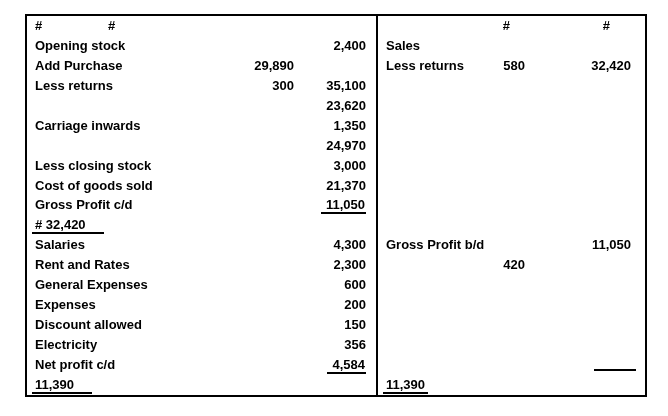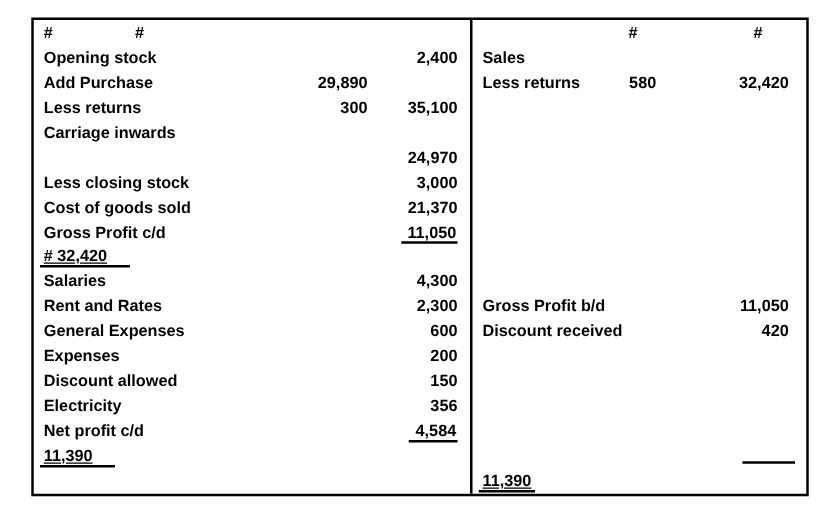--- a/index.html
+++ b/index.html
@@ -39,21 +39,21 @@
   .half-left .hash-1 { display:inline-block; width:73px; }
   .half-right .hdr-c1 { padding-right:15px; }
   .half-right .hdr-c2 { padding-right:21px; }
   
   .u {
     display:inline-block;
     border-bottom:2px solid #000000;
     padding:0 1px 0 5px;
     height:19px;
   }
-  .ul-label { padding-left:3px; margin-left:-3px;text-decoration:underline; }
+  .ul-label { padding-left:3px; margin-left:-3px; }
   .half-left  .ul-label { padding-right:18px; }
   .half-right .ul-label { padding-right:3px; }
   .dash {
     display:inline-block;
     width:42px;
     height:16px;
     border-bottom:2px solid #000000;
     margin-right:-5px;
   }
 </style>
@@ -77,22 +77,28 @@
           <div class="cl"><span>Add Purchase</span></div>
           <div class="c1"><span>29,890</span></div>
           <div class="c2"></div>
         </div>
         <div class="row">
           <div class="cl"><span>Less returns</span></div>
           <div class="c1"><span>300</span></div>
           <div class="c2"><span>35,100</span></div>
         </div>
         <div class="row">
+          <div class="cl"></div>
+          <div class="c1"></div>
+          <div class="c2"><span>23,620</span></div>
+        </div>
+        <div class="row">
           <div class="cl"><span>Carriage inwards</span></div>
           <div class="c1"></div>
+          <div class="c2"><span>1,350</span></div>
         </div>
         <div class="row">
           <div class="cl"></div>
           <div class="c1"></div>
           <div class="c2"><span>24,970</span></div>
         </div>
         <div class="row">
           <div class="cl"><span>Less closing stock</span></div>
           <div class="c1"></div>
           <div class="c2"><span>3,000</span></div>
@@ -207,21 +213,20 @@
           <div class="cl"></div>
           <div class="c1"></div>
           <div class="c2"></div>
         </div>
         <div class="row">
           <div class="cl"><span>Gross Profit b/d</span></div>
           <div class="c1"></div>
           <div class="c2"><span>11,050</span></div>
         </div>
         <div class="row">
-          <div class="cl"><span>Discount received</span></div>
           <div class="c1"></div>
           <div class="c2"><span>420</span></div>
         </div>
         <div class="row">
           <div class="cl"></div>
           <div class="c1"></div>
           <div class="c2"></div>
         </div>
         <div class="row">
           <div class="cl"></div>

